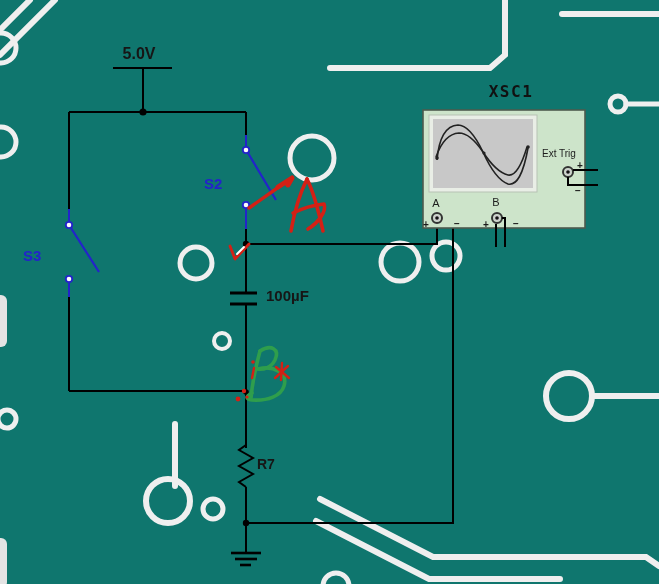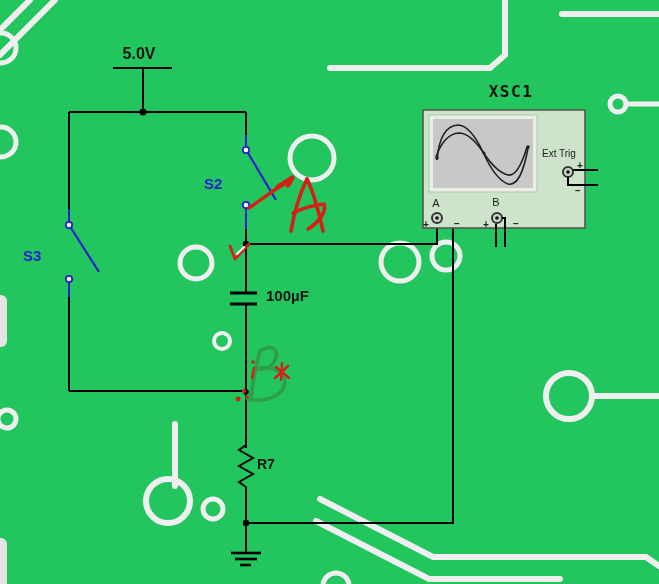--- a/index.html
+++ b/index.html
@@ -1,19 +1,19 @@
 <!DOCTYPE html>
 <html><head>
 <meta charset="utf-8">
 <style>
   html,body{margin:0;padding:0;background:#ffffff;}
   .screen{
     position:relative;
     width:659px;height:584px;
-    background:#22c55e;
+    background:#0f766e;
     overflow:hidden;
     font-family:"Liberation Sans", sans-serif;
   }
   svg text{user-select:none;}
   .comp-label{font-family:"Liberation Sans",sans-serif;font-weight:bold;fill:#161616;}
   .blue-label{font-family:"Liberation Sans",sans-serif;font-weight:bold;fill:#2323cb;}
   .scope-title{font-family:"DejaVu Sans Mono","Liberation Mono",monospace;font-weight:bold;fill:#111;letter-spacing:1.5px;}
   .scope-small{font-family:"Liberation Sans",sans-serif;fill:#1c1c1c;}
 </style>
 </head>

